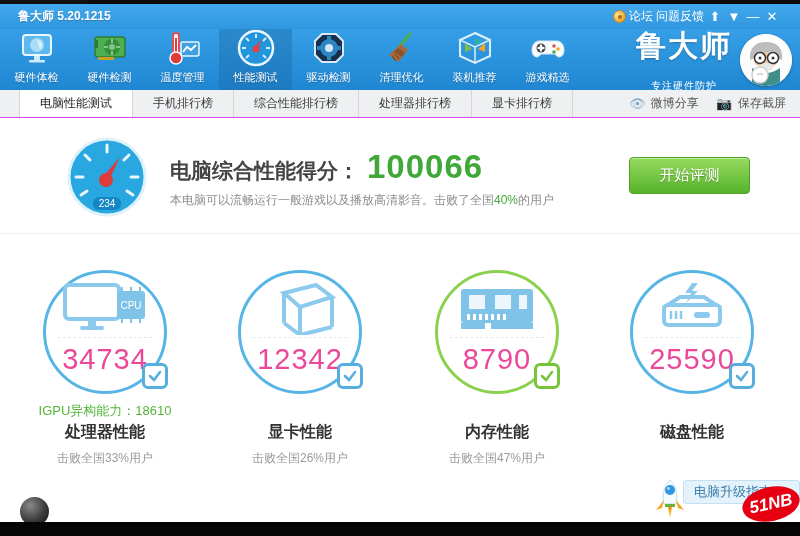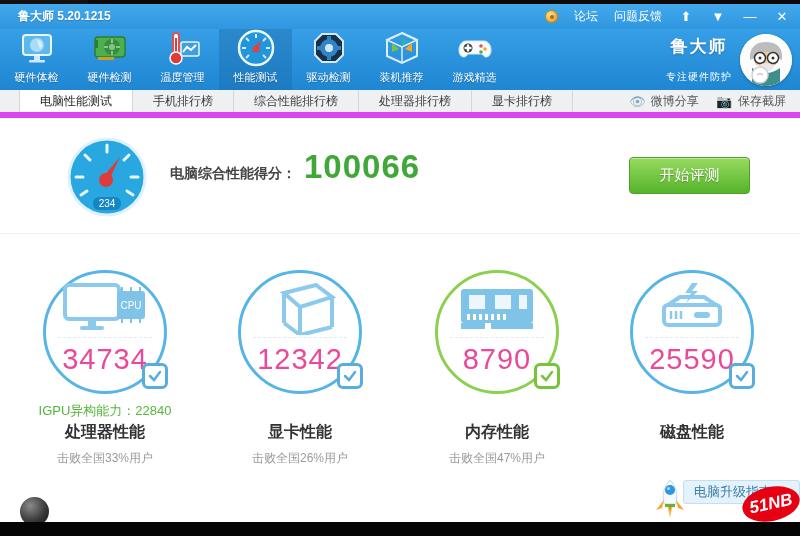--- a/index.html
+++ b/index.html
@@ -7,52 +7,52 @@
   #stage{position:relative;width:800px;height:536px;background:#fff;overflow:hidden;margin:0 auto;}
   .abs{position:absolute;}
 
   
   #top-strip{left:0;top:0;width:800px;height:4px;background:#0a0a0a;}
   #top-frag{left:0;top:0;width:88px;height:9px;background:#111;}
 
   
   #titlebar{left:0;top:4px;width:800px;height:25px;background:linear-gradient(#43a9ec,#2f97e0);display:flex;align-items:center;color:#fff;font-size:12px;}
   #win-title{margin-left:18px;font-weight:bold;text-shadow:0 1px 1px rgba(0,0,0,.2);}
-  #titlebar-right{margin-left:auto;display:flex;align-items:center;gap:16px;margin-right:10px;}
+  #titlebar-right{margin-left:auto;display:flex;align-items:center;gap:3px;margin-right:20px;}
   .tb-link{color:#fff;cursor:pointer;}
   .tb-glyph{color:#fff;font-size:13px;width:16px;text-align:center;cursor:pointer;}
   #medal-icon{width:13px;height:13px;border-radius:50%;background:radial-gradient(circle at 35% 35%,#ffe79a,#f2b13c 60%,#d98f1f);border:1px solid #c8881e;position:relative;}
   #medal-icon:after{content:"";position:absolute;left:4px;top:4px;width:4px;height:4px;border-radius:50%;background:#b06a10;}
 
   
   #toolbar{left:0;top:29px;width:800px;height:61px;background:linear-gradient(#369fe6,#1f86d2);display:flex;align-items:stretch;}
   .tool-item{width:73px;display:flex;flex-direction:column;align-items:center;justify-content:flex-end;padding-bottom:5px;cursor:pointer;position:relative;}
   .tool-item.active{background:linear-gradient(rgba(10,70,120,.25),rgba(10,70,120,.18));}
   .tool-icon{width:38px;height:38px;display:flex;align-items:center;justify-content:center;}
   .tool-label{color:#fff;font-size:11px;margin-top:3px;text-shadow:0 1px 1px rgba(0,0,0,.25);white-space:nowrap;}
   #brand{margin-left:auto;display:flex;align-items:center;margin-right:8px;gap:8px;}
   #brand-text{text-align:center;color:#fff;}
-  #brand-name{font-size:17px;font-weight:bold;letter-spacing:2px;text-shadow:0 1px 2px rgba(0,0,0,.25);}
+  #brand-name{font-size:30px;font-weight:bold;letter-spacing:2px;text-shadow:0 1px 2px rgba(0,0,0,.25);}
   #brand-slogan{font-size:10px;letter-spacing:1px;margin-top:12px;}
   #mascot{width:52px;height:52px;border-radius:50%;background:#fdfdfd;position:relative;overflow:hidden;box-shadow:0 1px 3px rgba(0,0,0,.25);}
 
   
-  #tabbar{left:0;top:90px;width:800px;height:28px;background:#eef0f1;border-bottom:6px solid #d946ef;display:flex;align-items:stretch;font-size:12px;}
+  #tabbar{left:0;top:90px;width:800px;height:28px;background:#eef0f1;border-bottom:1px solid #d946ef;display:flex;align-items:stretch;font-size:12px;}
   .tab{display:flex;align-items:center;padding:0 20px;color:#3a3a3a;cursor:pointer;border-right:1px solid #d7d7d7;white-space:nowrap;}
   .tab:first-child{border-left:1px solid #d7d7d7;margin-left:19px;}
   .tab.active{background:#fff;color:#222;}
   #tab-actions{margin-left:auto;display:flex;align-items:center;gap:18px;margin-right:14px;color:#555;}
   .tab-action{display:flex;align-items:center;gap:5px;cursor:pointer;}
   .action-glyph{color:#7ea7c4;font-size:13px;}
 
   
   #speedo{left:63px;top:137px;width:88px;height:82px;}
   #score-block{left:170px;top:148px;}
   #score-line{display:flex;align-items:baseline;}
-  #score-label{font-size:14px;font-weight:bold;color:#444;}
+  #score-label{font-size:21px;font-weight:bold;color:#444;}
   #score-value{font-size:33px;font-weight:bold;color:#3fa839;margin-left:8px;letter-spacing:1px;}
   #score-desc{font-size:12px;color:#8d8d8d;margin-top:6px;}
   #score-desc .pct{color:#3fa839;}
   #start-btn{left:629px;top:157px;width:121px;height:37px;border-radius:4px;background:linear-gradient(#97da60,#56b32b);border:1px solid #4da226;color:#fff;font-size:15px;display:flex;align-items:center;justify-content:center;cursor:pointer;text-shadow:0 1px 1px rgba(0,0,0,.25);box-shadow:inset 0 1px 0 rgba(255,255,255,.4);}
   #divider{left:0;top:233px;width:800px;height:1px;background:#f0f0f0;}
 
   
   .gauge-col{top:270px;width:186px;text-align:center;}
   .ring{position:relative;width:124px;height:124px;margin:0 auto;border-radius:50%;border:3px solid #57b5e6;}
   .ring.green{border-color:#8bd04f;}
@@ -163,20 +163,34 @@
             <g fill="#2f85c2">
               <rect x="16" y="6" width="4" height="5"></rect>
               <rect x="16" y="25" width="4" height="5"></rect>
               <rect x="6" y="16" width="5" height="4"></rect>
               <rect x="25" y="16" width="5" height="4"></rect>
             </g>
             <circle cx="18" cy="18" r="4" fill="#cfe7f8"></circle>
           </svg>
       </span>
       <span class="tool-label">驱动检测</span>
+    </div>
+    <div class="tool-item">
+      <span class="tool-icon">
+        <svg width="36" height="36" viewBox="0 0 36 36">
+            <line x1="26" y1="4" x2="15" y2="17" stroke="#4caf50" stroke-width="3" stroke-linecap="round"></line>
+            <polygon points="17,14 24,20 14,32 5,25" fill="#a9683a"></polygon>
+            <polygon points="14,18 21,23 18,27 10,22" fill="#8a5228"></polygon>
+            <g stroke="#7a4a22" stroke-width="1.2">
+              <line x1="8" y1="26" x2="12" y2="31"></line>
+              <line x1="11" y1="24" x2="15" y2="29"></line>
+            </g>
+          </svg>
+      </span>
+      <span class="tool-label">清理优化</span>
     </div>
     <div class="tool-item">
       <span class="tool-icon">
         <svg width="36" height="36" viewBox="0 0 36 36">
             <polygon points="18,3 33,10 33,26 18,33 3,26 3,10" fill="none" stroke="#d9eefb" stroke-width="2"></polygon>
             <polygon points="18,3 33,10 18,17 3,10" fill="none" stroke="#d9eefb" stroke-width="1.5"></polygon>
             <polygon points="18,8 25,11.5 18,15" fill="#2bb3a3"></polygon>
             <polygon points="8,13 15,19 8,22" fill="#7cc043"></polygon>
             <polygon points="28,13 28,22 21,19" fill="#f5a623"></polygon>
             <line x1="18" y1="17" x2="18" y2="33" stroke="#d9eefb" stroke-width="1.5"></line>
@@ -255,20 +269,21 @@
         <circle cx="43" cy="43" r="7" fill="#e03b3b"></circle>
         <rect x="30" y="60" width="28" height="13" rx="6" fill="#1486c4"></rect>
         <text x="44" y="70" font-size="10" fill="#fff" text-anchor="middle">234</text>
       </svg>
   </div>
   <div class="abs" id="score-block">
     <div id="score-line">
       <span id="score-label">电脑综合性能得分：</span>
       <span id="score-value">100066</span>
     </div>
+    <div id="score-desc"><span>本电脑可以流畅运行一般游戏以及播放高清影音。击败了全国</span><span class="pct">40%</span><span>的用户</span></div>
   </div>
   <div class="abs" id="start-btn">开始评测</div>
   <div class="abs" id="divider"></div>
 
   <div class="abs gauge-col" style="left:12px;">
     <div class="ring">
       <span class="ring-icon">
         <svg width="92" height="52" viewBox="0 0 92 52">
             <rect x="6" y="2" width="54" height="34" rx="4" fill="none" stroke="#8ccaed" stroke-width="4"></rect>
             <rect x="29" y="36" width="8" height="7" fill="#8ccaed"></rect>
@@ -286,21 +301,21 @@
           </svg>
       </span>
       <div class="ring-dots"></div>
       <div class="ring-score">34734</div>
       <div class="check-badge">
         <svg width="16" height="16" viewBox="0 0 16 16">
             <polyline points="3,8 7,12 13,4" fill="none" stroke="#57aede" stroke-width="2.5" stroke-linecap="round"></polyline>
           </svg>
       </div>
     </div>
-    <div class="gauge-extra">IGPU异构能力：22840</div>
+    <div class="gauge-extra">IGPU异构能力：18610</div>
     <div class="gauge-name">处理器性能</div>
     <div class="gauge-beat">击败全国33%用户</div>
   </div>
 
   <div class="abs gauge-col" style="left:207px;">
     <div class="ring">
       <span class="ring-icon">
         <svg width="92" height="52" viewBox="0 0 92 52">
             <g fill="none" stroke="#8ccaed" stroke-width="4">
               <polygon points="30,10 62,2 78,14 46,24"></polygon>

